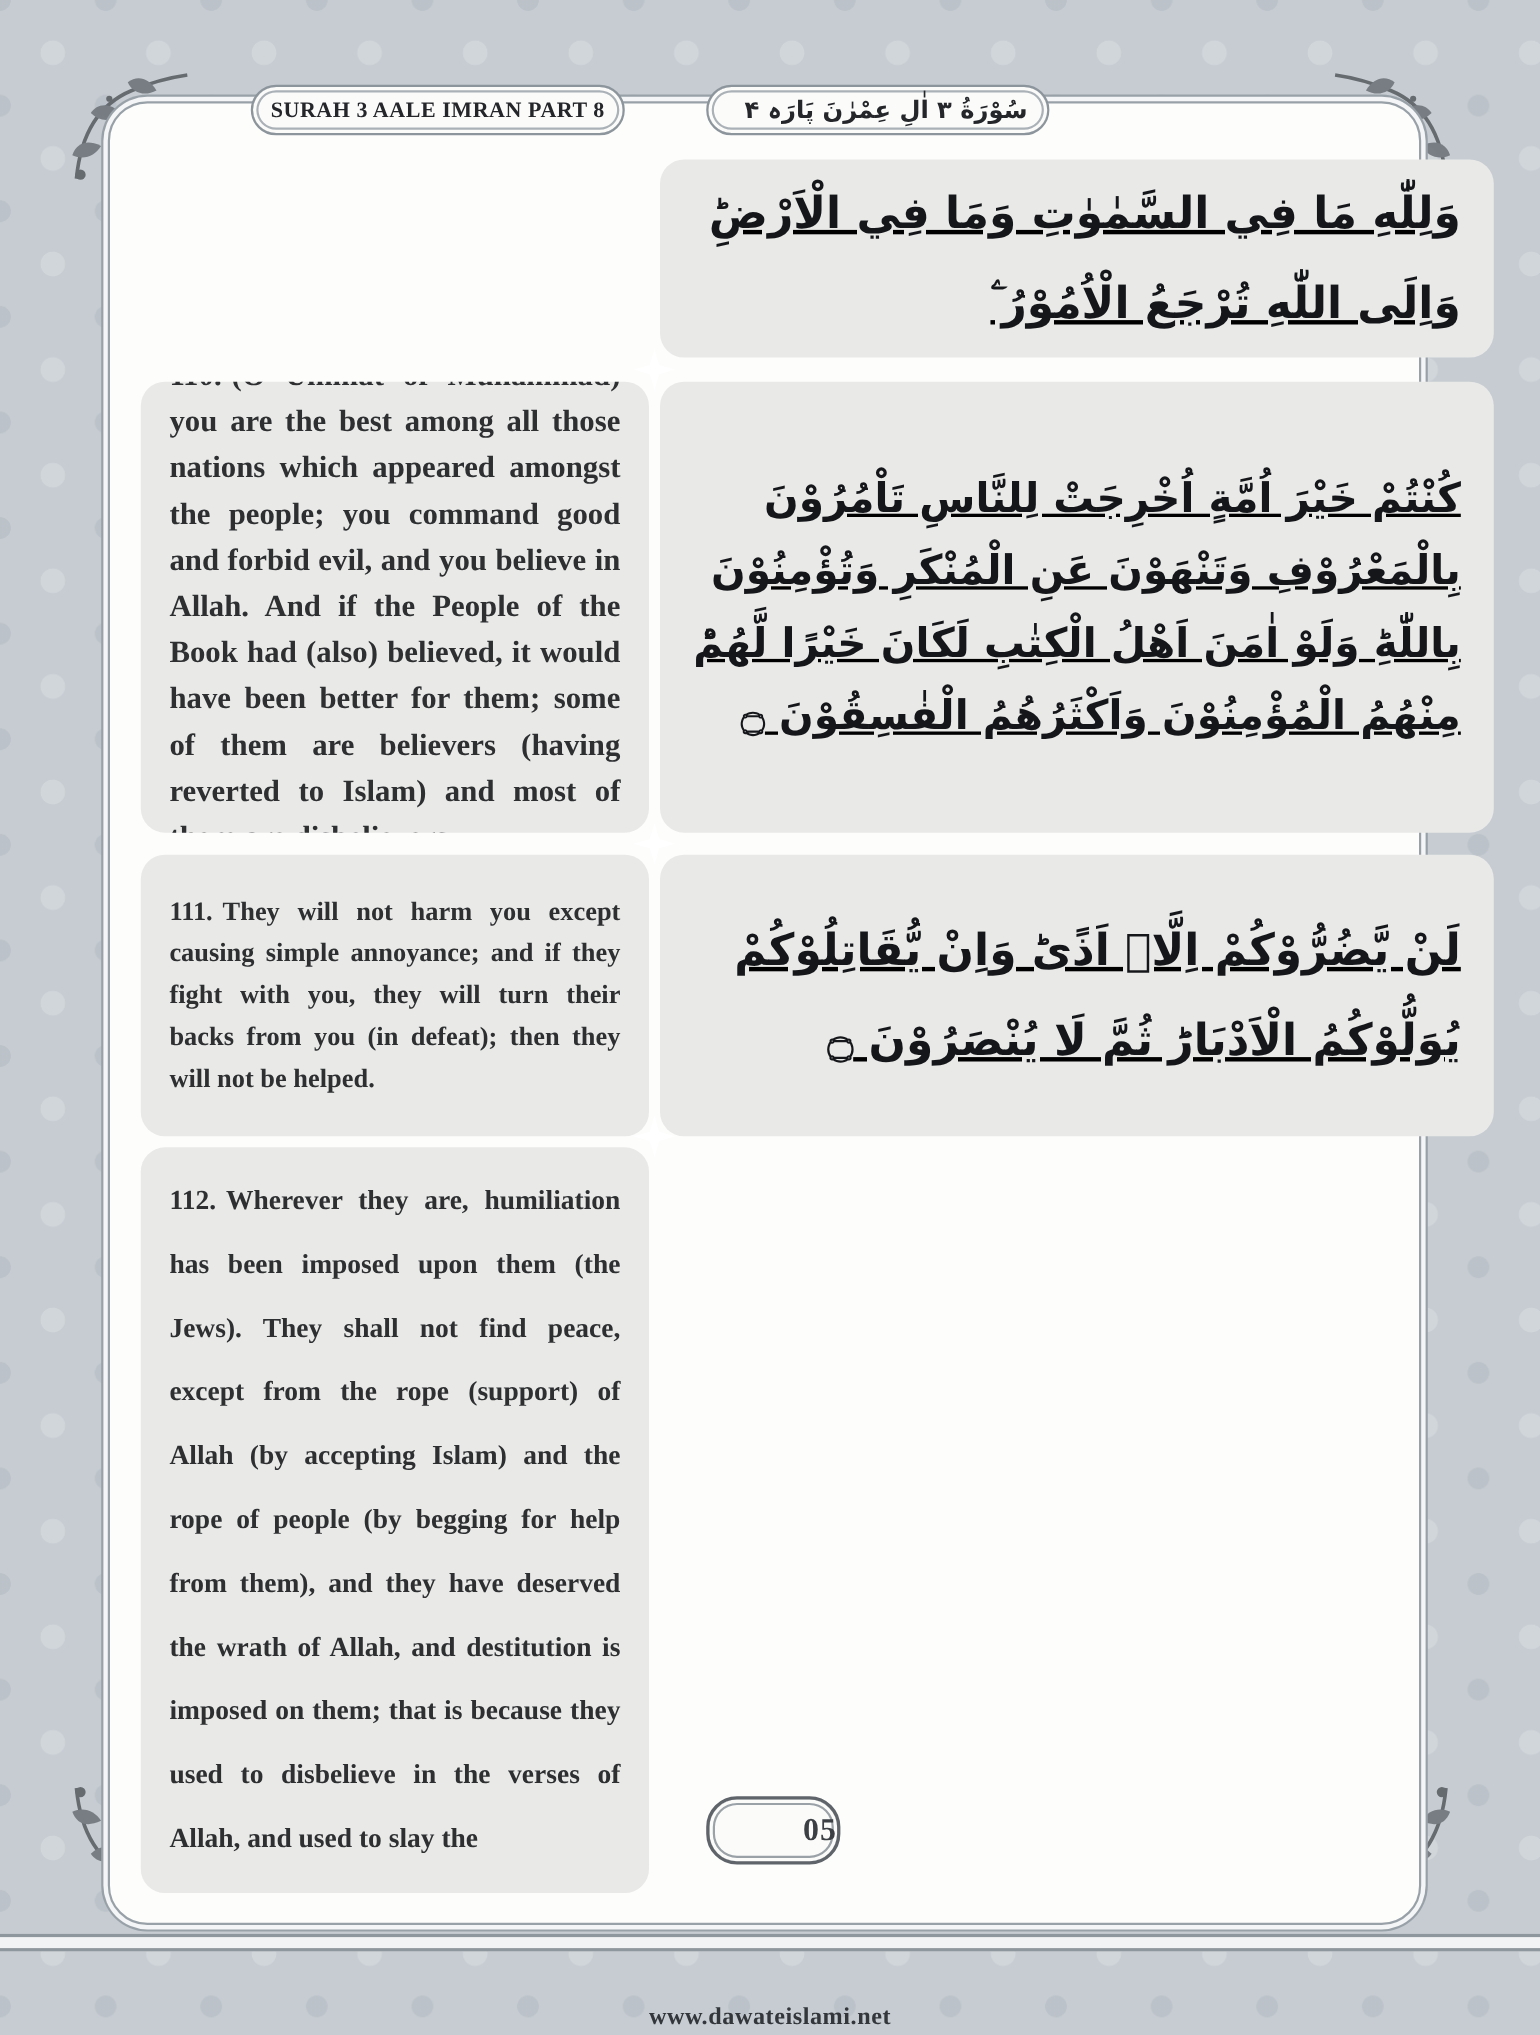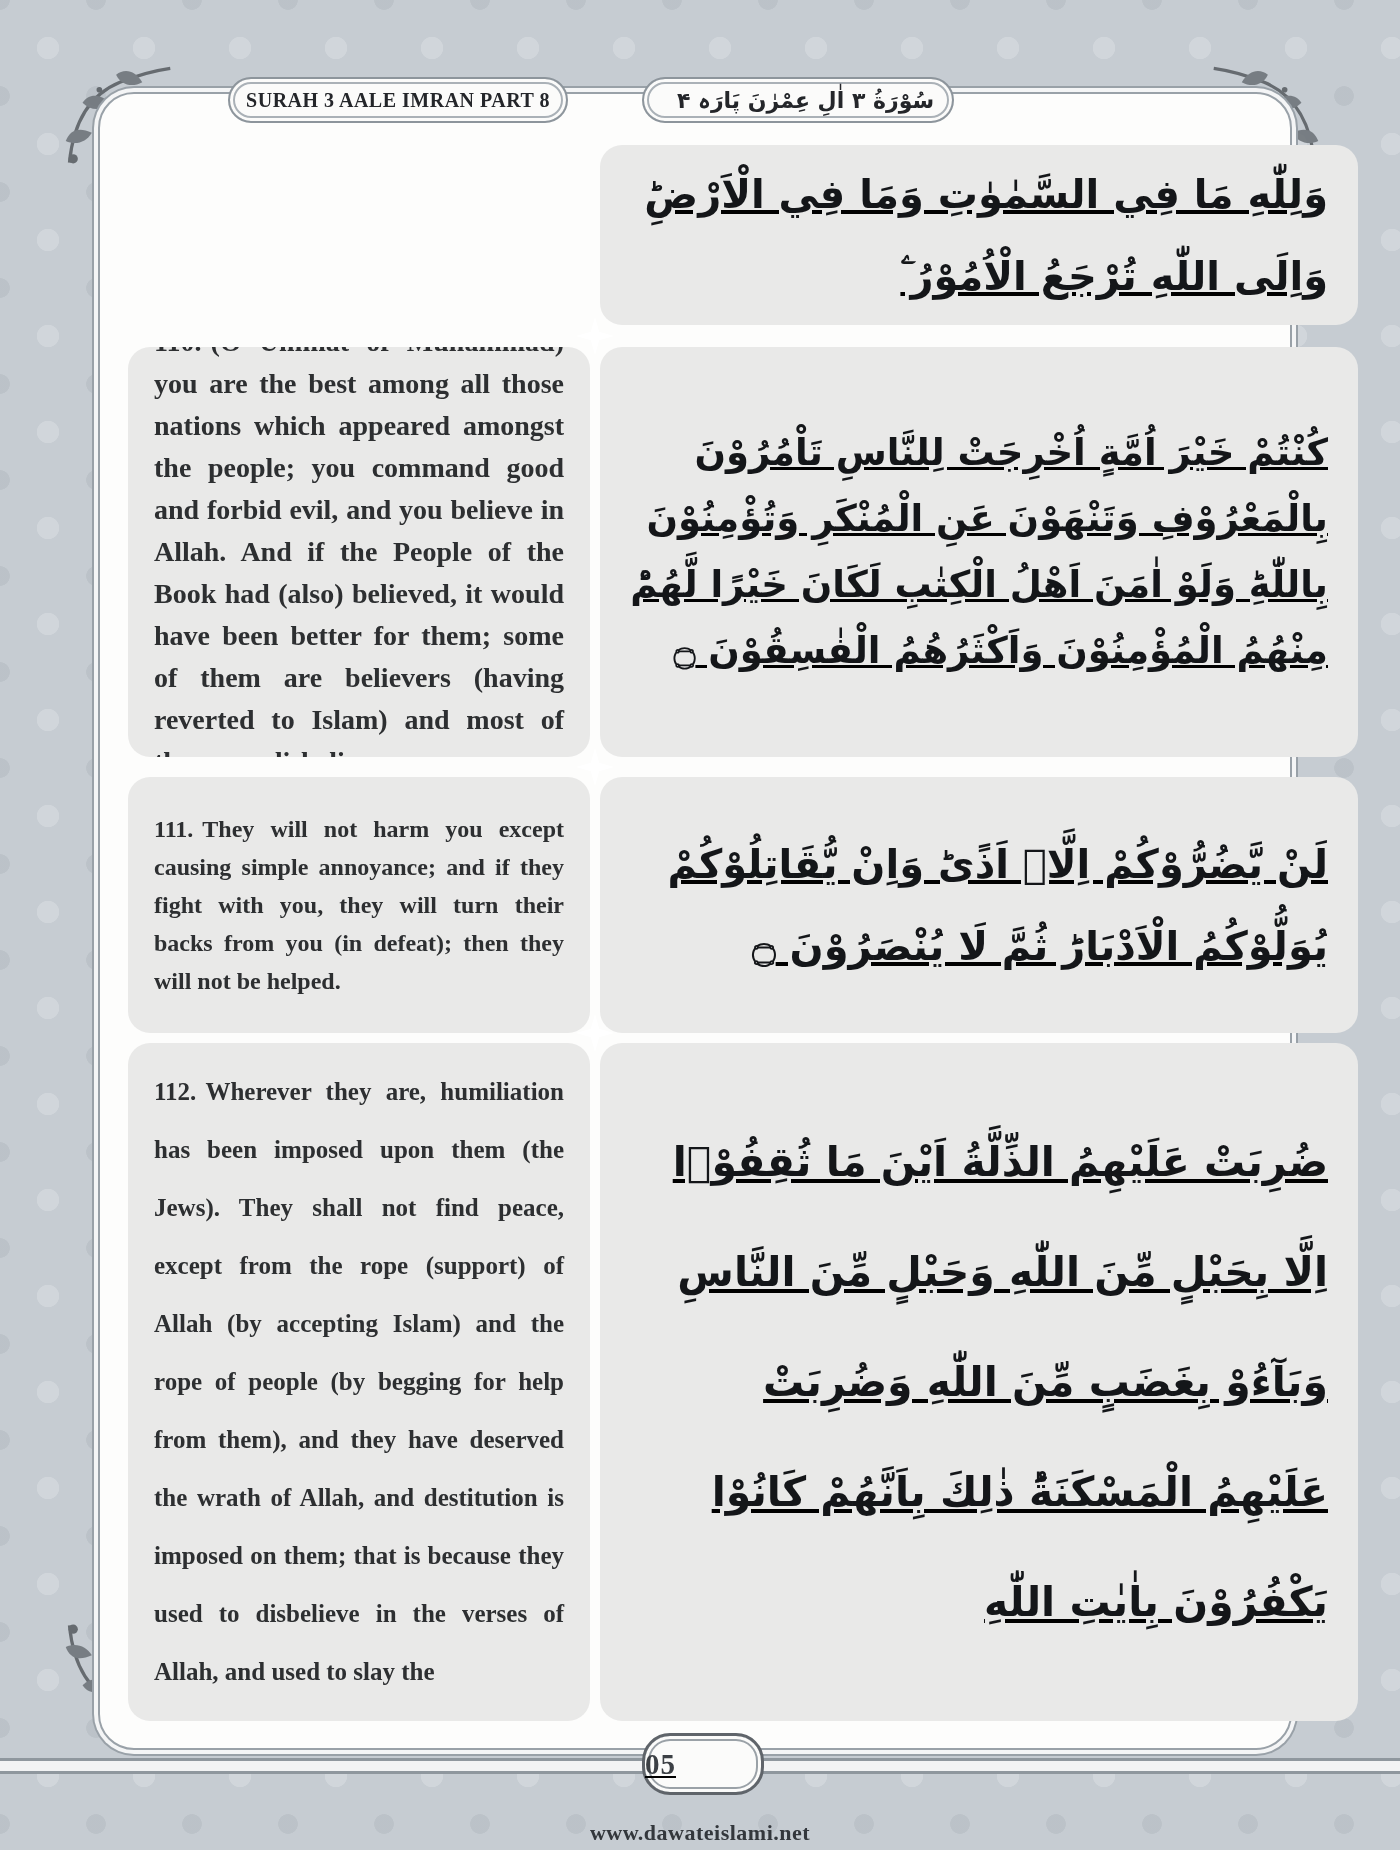--- a/index.html
+++ b/index.html
@@ -99,24 +99,24 @@
     position:absolute;width:38px;height:38px;background:#ffffff;
     clip-path:polygon(50% 0,61% 39%,100% 50%,61% 61%,50% 100%,39% 61%,0 50%,39% 39%);
   }
 
   
   .foot-rule{
     position:absolute;left:0;top:1758px;width:1400px;height:10px;
     background:#f2f3f4;border-top:3px solid #8f979e;border-bottom:3px solid #8f979e;
   }
   .page-pill{
-    position:absolute;left:642px;top:1733px;width:116px;height:56px;
+    position:absolute;left:642px;top:1633px;width:116px;height:56px;
     background:#fbfbfa;border:3px solid #5f646a;border-radius:28px;
     box-shadow:inset 0 0 0 3px #fbfbfa, inset 0 0 0 5px #9aa1a7;
-    display:flex;align-items:center;justify-content:flex-start;z-index:5;text-decoration:underline;
+    display:flex;align-items:center;justify-content:flex-end;z-index:5;
   }
   .page-pill span{font-size:29px;font-weight:700;color:#3c4045;letter-spacing:1px;}
 
   .manzil{
     position:absolute;left:0;top:1786px;width:1400px;text-align:center;
     font-family:"DejaVu Sans", sans-serif;direction:rtl;
     font-size:25px;font-weight:700;color:#4a4f55;
   }
   .website{
     position:absolute;left:0;top:1820px;width:1400px;text-align:center;
@@ -200,23 +200,20 @@
   </div>
   <div class="vbox abox r3">
     <p class="atext">لَنْ يَّضُرُّوْكُمْ اِلَّاۤ اَذًىؕ وَاِنْ يُّقَاتِلُوْكُمْ يُوَلُّوْكُمُ الْاَدْبَارَؕ ثُمَّ لَا يُنْصَرُوْنَ ۝</p>
   </div>
 
   <div class="vbox ebox r4">
     <p class="etext">
       <strong class="vnum">112.</strong><span>Wherever they are, humiliation has been imposed upon them (the Jews). They shall not find peace, except from the rope (support) of Allah (by accepting Islam) and the rope of people (by begging for help from them), and they have deserved the wrath of Allah, and destitution is imposed on them; that is because they used to disbelieve in the verses of Allah, and used to slay the</span>
     </p>
   </div>
-  <div class="vbox abox r4">
-    <p class="atext">ضُرِبَتْ عَلَيْهِمُ الذِّلَّةُ اَيْنَ مَا ثُقِفُوْۤا اِلَّا بِحَبْلٍ مِّنَ اللّٰهِ وَحَبْلٍ مِّنَ النَّاسِ وَبَآءُوْ بِغَضَبٍ مِّنَ اللّٰهِ وَضُرِبَتْ عَلَيْهِمُ الْمَسْكَنَةُؕ ذٰلِكَ بِاَنَّهُمْ كَانُوْا يَكْفُرُوْنَ بِاٰيٰتِ اللّٰهِ</p>
-  </div>
 
   <div class="sparkle" style="left:576px;top:317px;"></div>
   <div class="sparkle" style="left:576px;top:748px;"></div>
   <div class="sparkle" style="left:576px;top:1014px;"></div>
 
   <div class="foot-rule"></div>
   <div class="page-pill">
     <span>05</span>
   </div>
   <div class="website">www.dawateislami.net</div>

